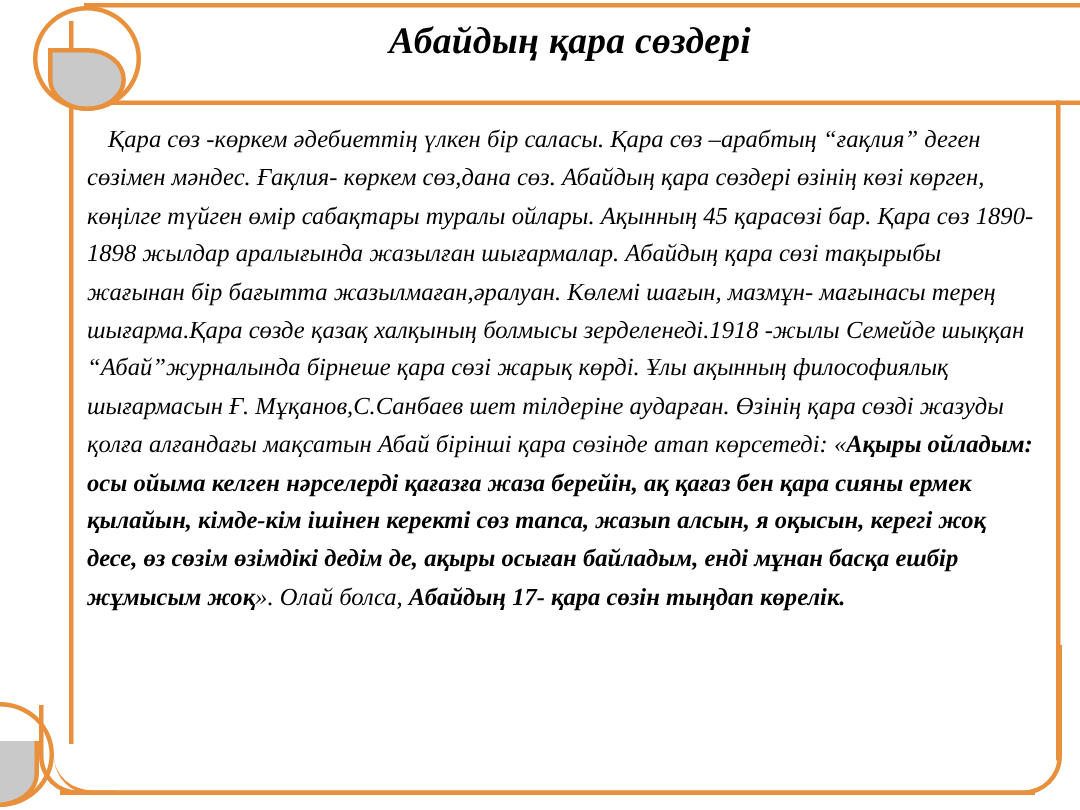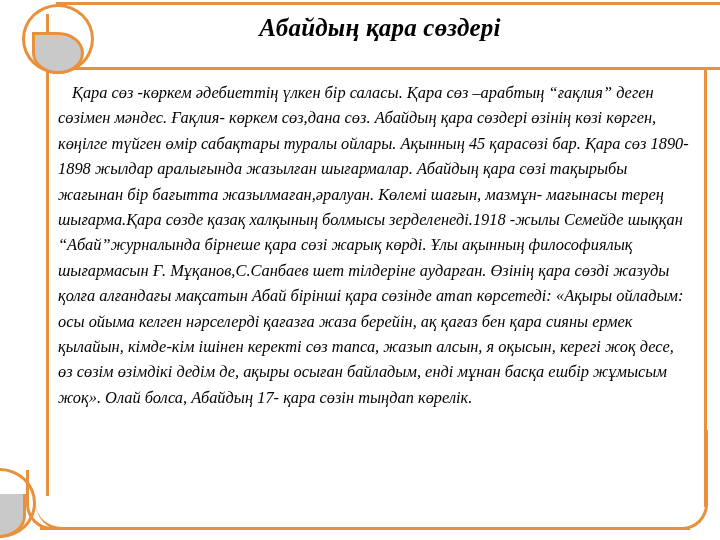--- a/index.html
+++ b/index.html
@@ -174,21 +174,21 @@
     font-style: italic;
     color: #000000;
     line-height: 25.4px;
     text-align: left;
   }
   #body-text .indent {
     display: inline-block;
     width: 14px;
   }
   #body-text .strong {
-    font-weight: normal;
+    font-weight: bold;
   }
 </style>
 </head>
 <body>
 
 <div id="slide">
 
   <div class="frame-top-rule"></div>
   <div class="frame-left-rule"></div>
   <div class="frame-mid-rule"></div>

